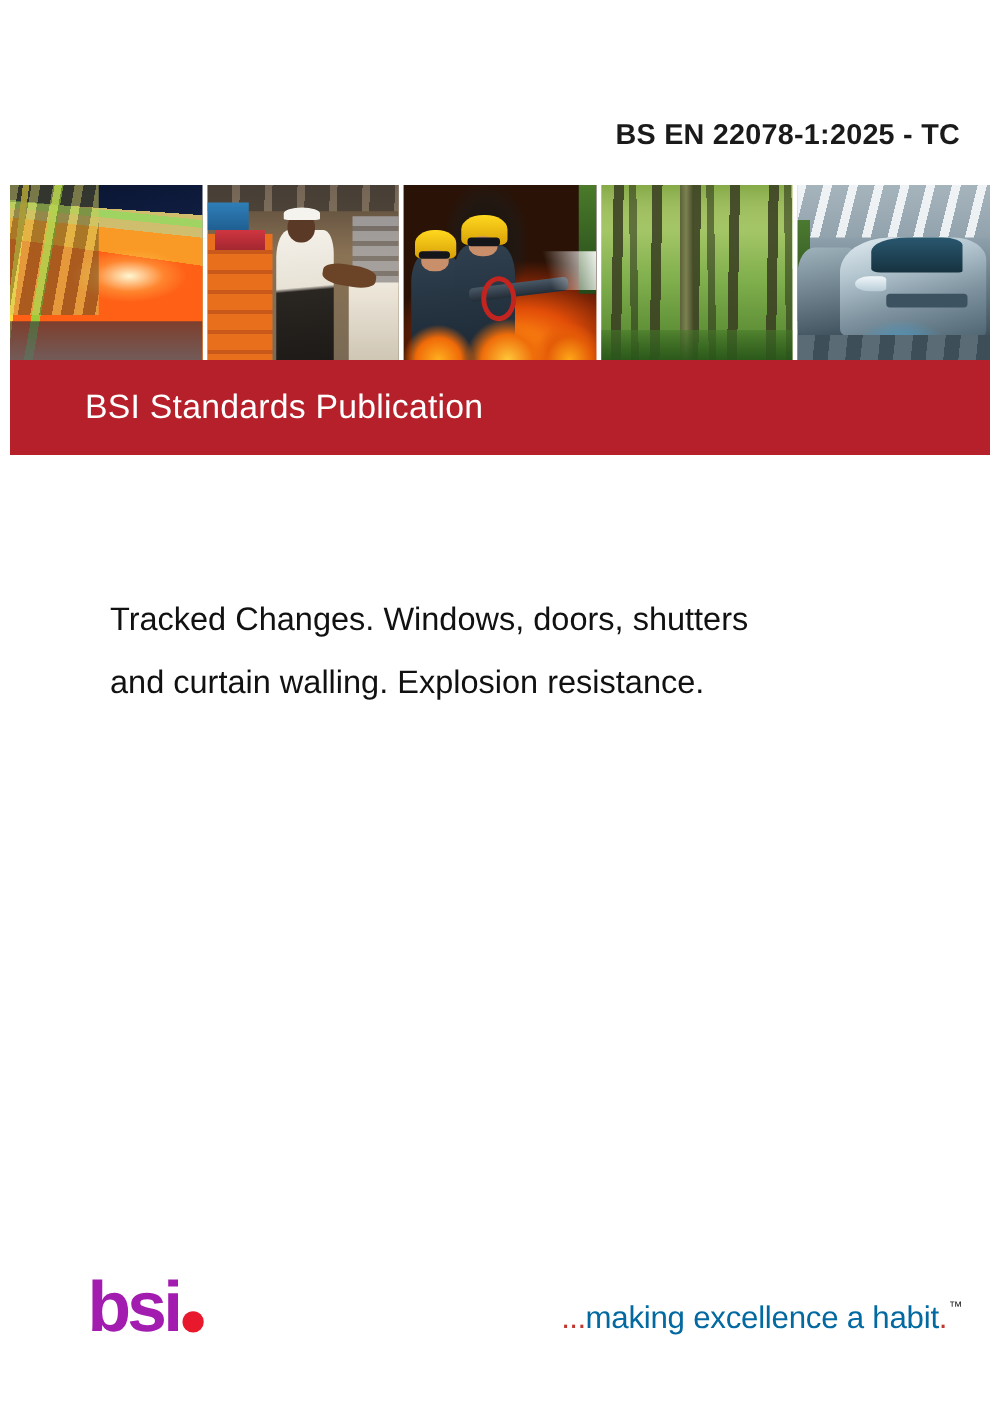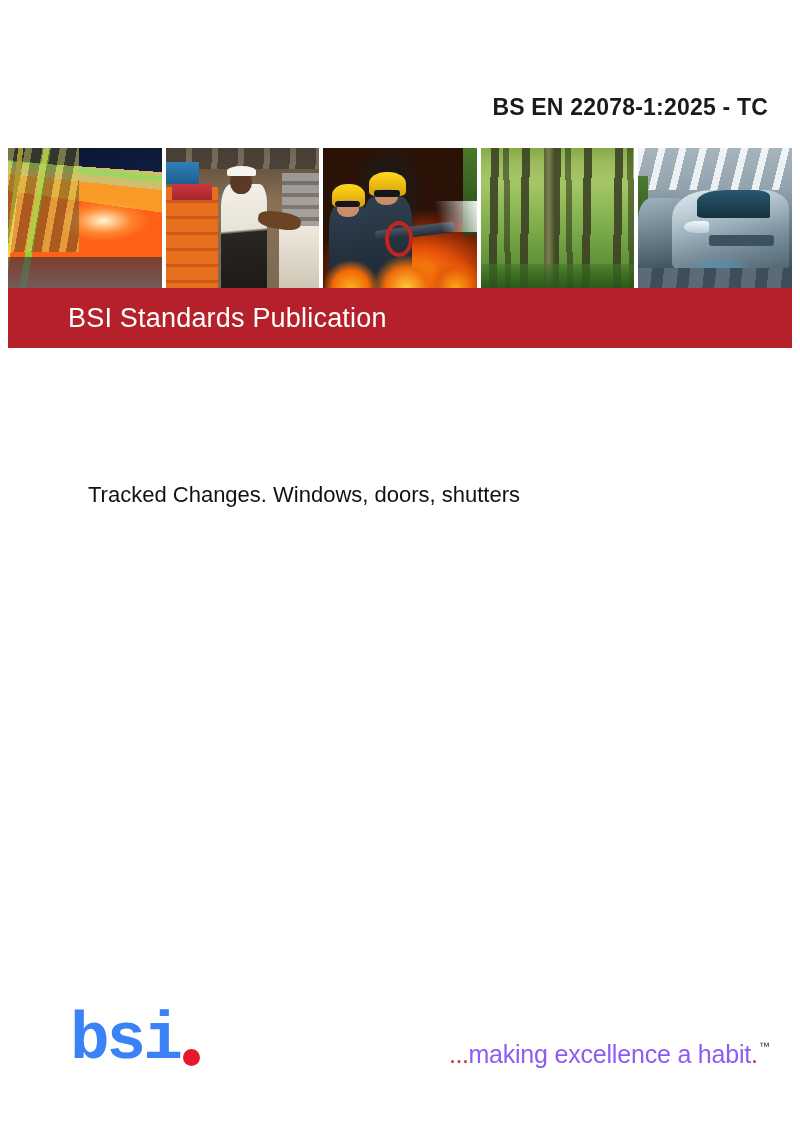--- a/index.html
+++ b/index.html
@@ -351,21 +351,21 @@
     height: 58%;
     background: linear-gradient(180deg,#4c7a30,#26461c);
   }
 
   
   .red-banner {
     position: absolute;
     left: 8px;
     top: 288px;
     width: 784px;
-    height: 60px;
+    height: 76px;
     background: #b5202a;
   }
   .red-banner-label {
     position: absolute;
     left: 60px;
     top: 50%;
     transform: translateY(-50%);
     color: #ffffff;
     font-size: 27px;
     font-weight: normal;
@@ -374,41 +374,41 @@
   }
 
   
   .title-block {
     position: absolute;
     left: 88px;
     top: 470px;
     width: 660px;
   }
   .title-line {
-    font-size: 22px;
+    font-size: 26px;
     line-height: 50px;
     color: #111111;
     font-weight: normal;
     white-space: nowrap;
   }
 
   
   .bsi-logo {
     position: absolute;
     left: 70px;
     top: 1000px;
     display: flex;
     align-items: flex-end;
     height: 72px;
   }
   .bsi-word {
-    font-family: Liberation Mono, monospace;
-    font-size: 66px;
+    font-family: Liberation Sans, sans-serif;
+    font-size: 57px;
     font-weight: bold;
-    color: #3b82f6;
+    color: #a21caf;
     letter-spacing: -3px;
     line-height: 0.92;
   }
   .bsi-dot {
     width: 17px;
     height: 17px;
     border-radius: 50%;
     background: #e8192c;
     margin-left: 3px;
     margin-bottom: 6px;
@@ -422,21 +422,21 @@
     display: flex;
     align-items: baseline;
     white-space: nowrap;
   }
   .tagline-lead {
     color: #c0392f;
     font-size: 25px;
     letter-spacing: -0.5px;
   }
   .tagline-main {
-    color: #8b5cf6;
+    color: #0369a1;
     font-size: 25px;
     letter-spacing: -0.2px;
   }
   .tagline-dot {
     color: #c0392f;
     font-size: 25px;
   }
   .tagline-tm {
     color: #231f20;
     font-size: 11px;
@@ -507,20 +507,21 @@
   </div>
 
 </div>
 
 <div class="red-banner">
   <div class="red-banner-label">BSI Standards Publication</div>
 </div>
 
 <div class="title-block">
   <div class="title-line">Tracked Changes. Windows, doors, shutters</div>
+  <div class="title-line">and curtain walling. Explosion resistance.</div>
 </div>
 
 <div class="bsi-logo">
   <span class="bsi-word">bsi</span>
   <span class="bsi-dot"></span>
 </div>
 
 <div class="tagline">
   <span class="tagline-lead">...</span>
   <span class="tagline-main">making excellence a habit</span>

